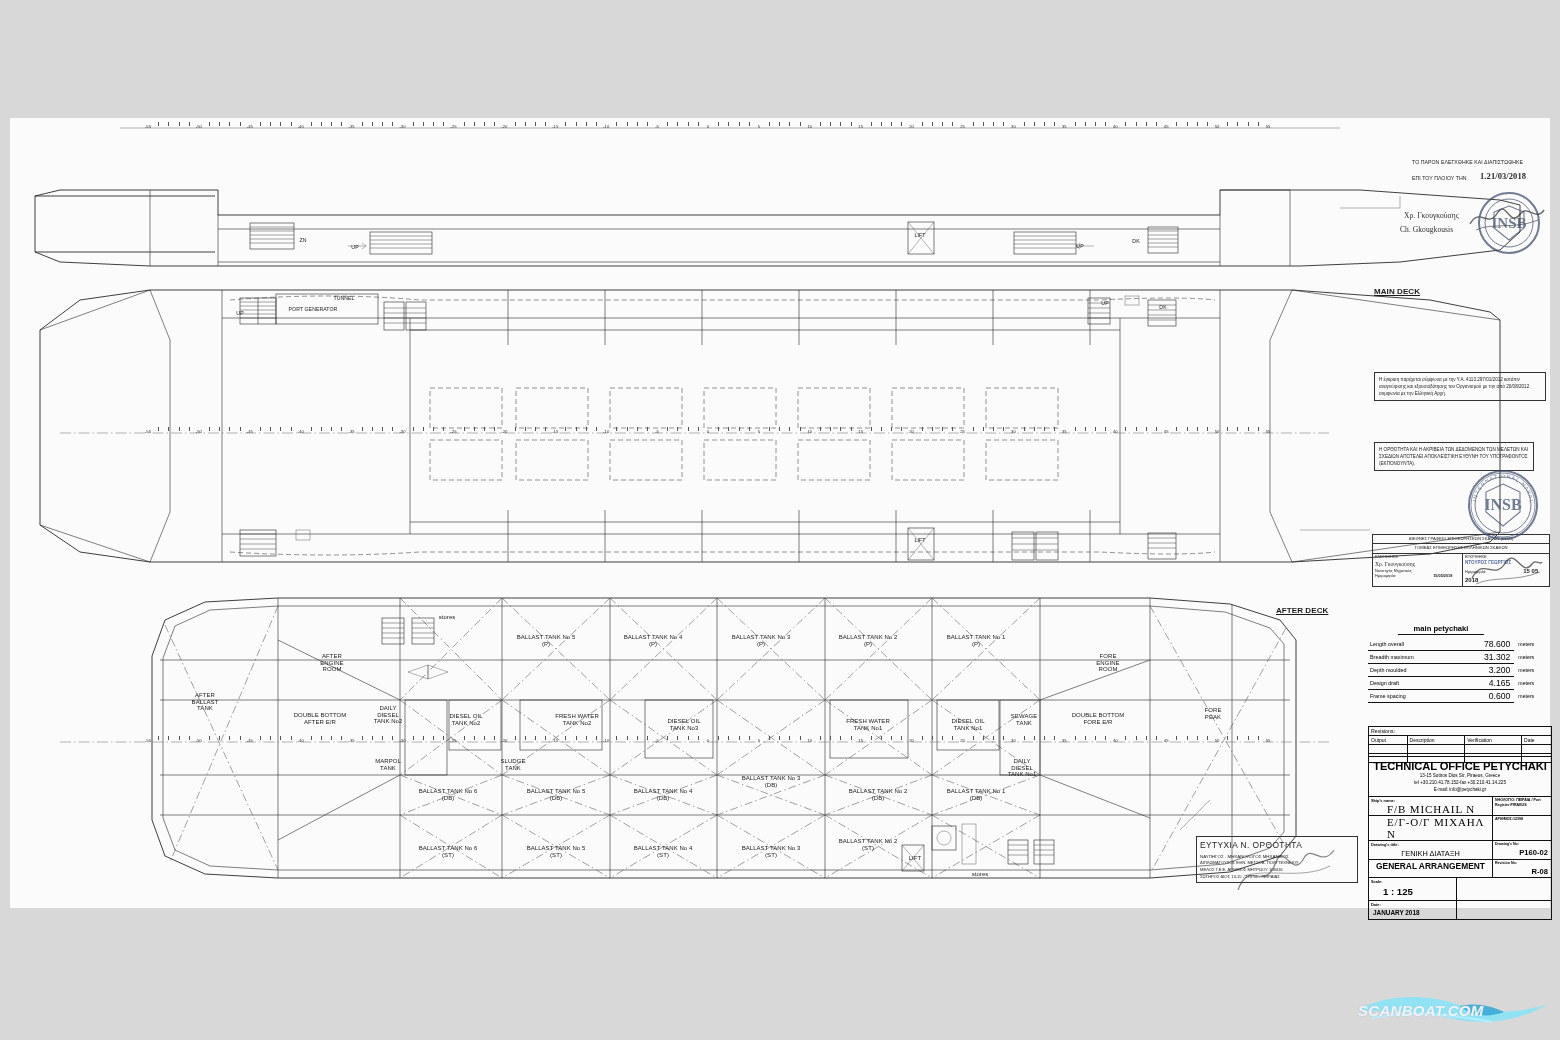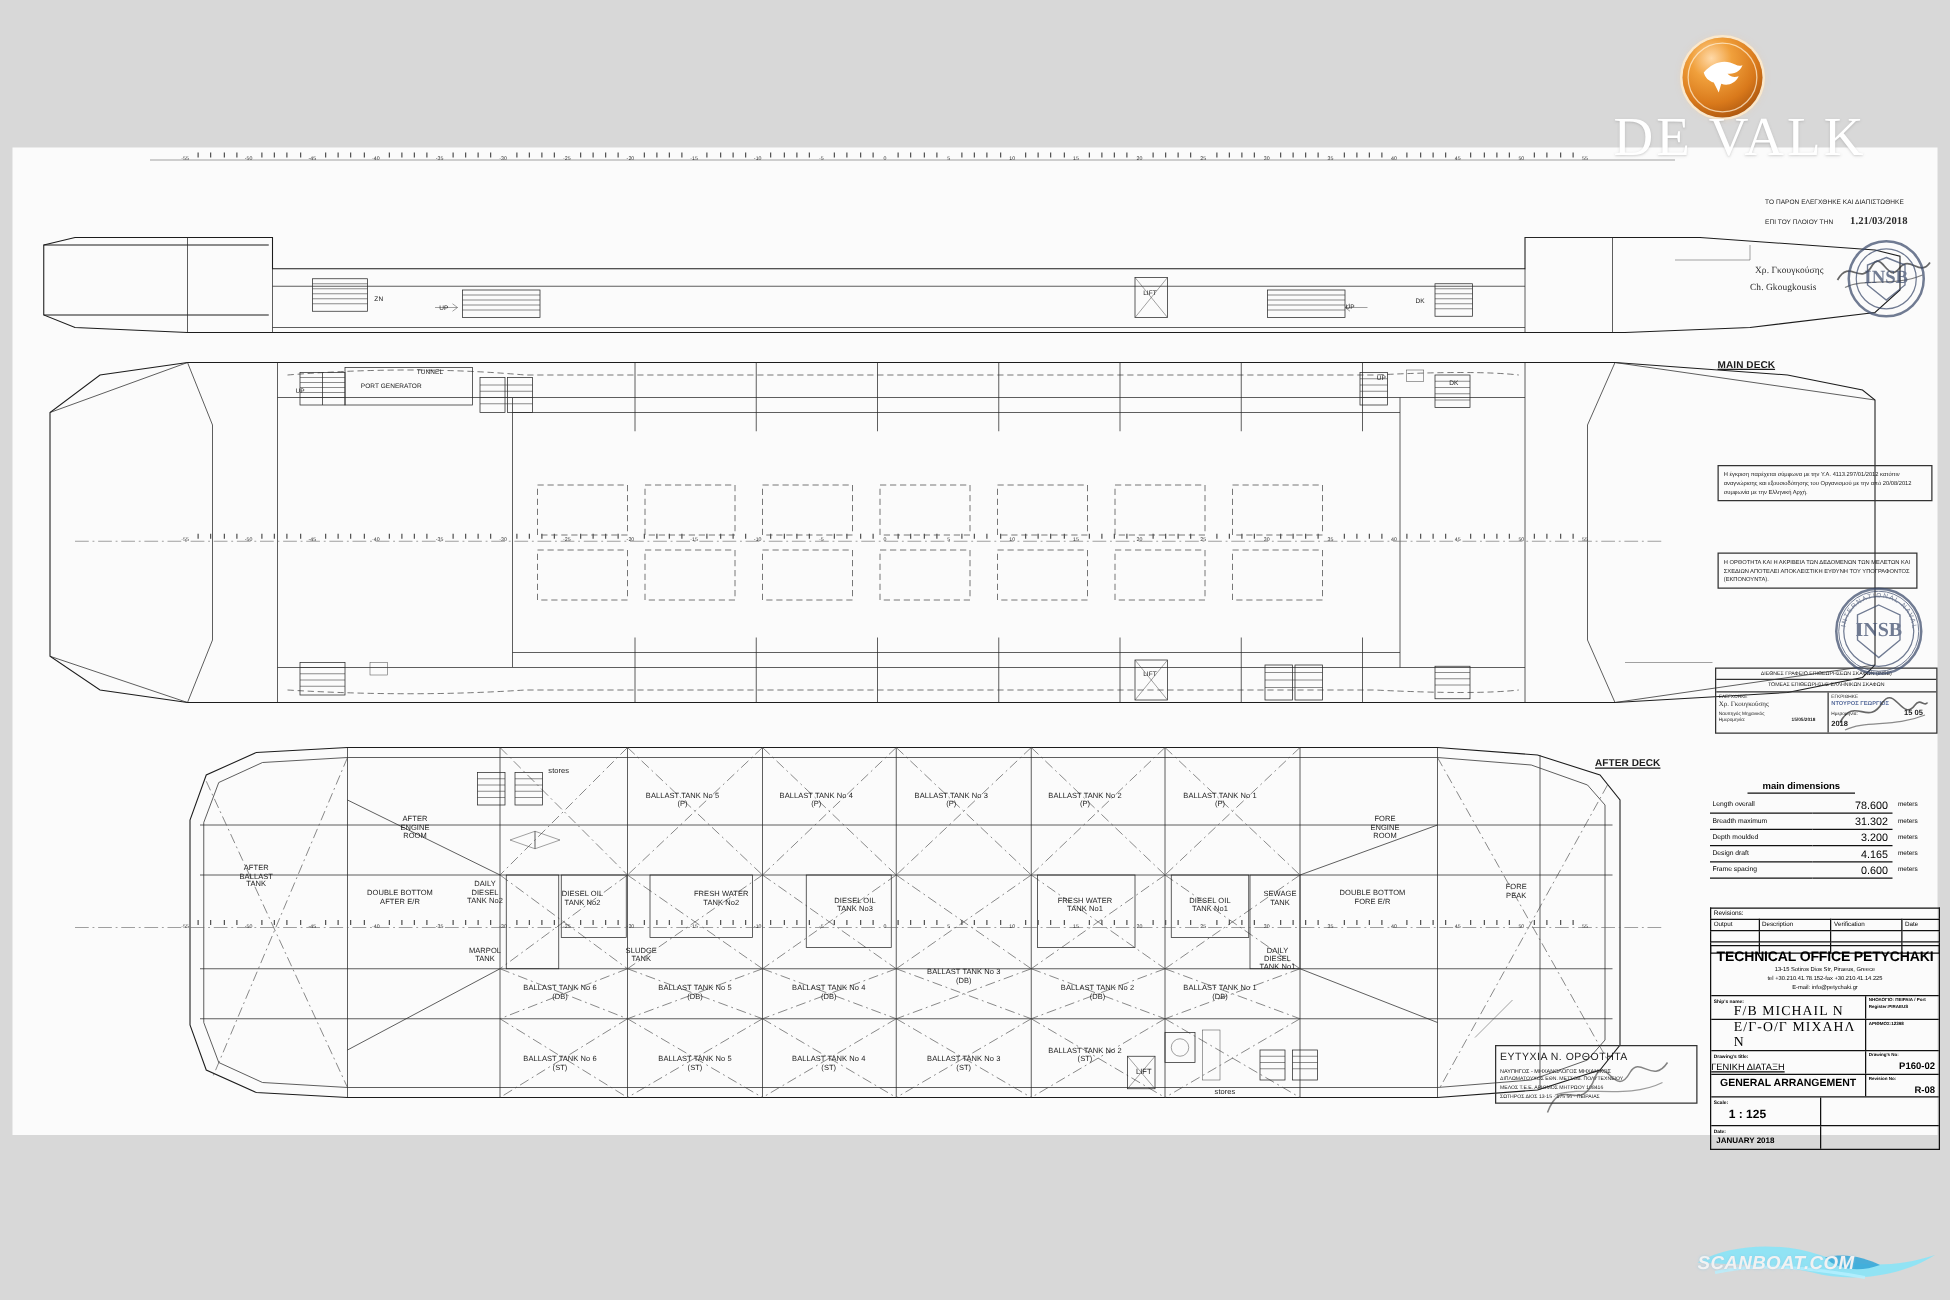--- a/index.html
+++ b/index.html
@@ -82,21 +82,21 @@
   .revs td { border:1px solid #111; height:9px; padding:0 2px; }
 
   .tb { position:absolute; left:1368px; top:756px; width:184px; border:1px solid #111; }
   .tb .co { text-align:center; font-weight:bold; font-size:11.2px; padding:3px 0 1px; letter-spacing:-.01em;}
   .tb .ad { text-align:center; font-size:4.6px; line-height:1.5; padding-bottom:2px; }
   .tb .row { display:flex; border-top:1px solid #111; }
   .tb .c1 { flex:1; border-right:1px solid #111; position:relative; min-height:17px; }
   .tb .c2 { width:58px; position:relative; min-height:17px; }
   .tb .cap { font-size:3.9px; font-weight:bold; padding:1px 2px 0; display:block; }
   .tb .han { font-family:"Liberation Serif", serif; font-size:11px; letter-spacing:.08em; padding-left:18px; }
-  .tb .gk { font-size:7.4px; padding:2px 0 1px;text-decoration:underline; }
+  .tb .gk { text-align:center; font-size:7.4px; padding:2px 0 1px; }
   .tb .en { text-align:center; font-size:8.4px; font-weight:bold; padding:1px 0 2px; }
   .tb .vv { font-size:7.6px; font-weight:bold; text-align:right; padding:0 3px 1px; }
   .tb .scl { font-size:9.6px; font-weight:bold; padding:2px 0 3px 14px; }
   .tb .dt { font-size:6.4px; font-weight:bold; padding:2px 0 3px 4px; }
   .tb .smallreg { font-size:3.6px; font-weight:bold; padding:1px 2px; line-height:1.4; }
 
   .gbox { position:absolute; border:1px solid #333; padding:3px 4px; font-size:4.6px; line-height:1.55; color:#222; }
 
   .stampc {
     position:absolute; border:2px solid #3b4a6b; border-radius:50%;
@@ -1016,21 +1016,21 @@
       <circle cx="35" cy="35" r="32" fill="none" stroke="#3b4a6b" stroke-width=".8"></circle>
       <polygon points="35,14 52,22 52,42 35,56 18,42 18,22" fill="none" stroke="#3b4a6b" stroke-width="1.1"></polygon>
       <path id="arcp" d="M8,35 A27,27 0 0,1 62,35" fill="none"></path>
       <text font-size="5.2" fill="#3b4a6b" font-family="Liberation Sans, sans-serif" letter-spacing="1.1">
         <textPath href="#arcp" startOffset="4%">INTERNATIONAL NAVAL SURVEY</textPath>
       </text>
     </svg>
   </div>
 
   <div class="mdim">
-    <div class="hdr">main dimensions</div>
+    <div class="hdr">main petychaki</div>
     <table>
         <tbody id="mdim-body">
           <tr>
             <td class="nm">Length overall</td>
             <td class="val">78.600</td>
             <td class="un">meters</td>
           </tr>
           <tr>
             <td class="nm">Breadth maximum</td>
             <td class="val">31.302</td>
@@ -1149,31 +1149,20 @@
     <div style="font-size:4.1px;">ΜΕΛΟΣ Τ.Ε.Ε. ΑΡΙΘΜΟΣ ΜΗΤΡΩΟΥ 108416</div>
     <div style="font-size:4.1px;">ΣΩΤΗΡΟΣ ΔΙΟΣ 13-15 - 175 56 - ΠΕΙΡΑΙΑΣ</div>
   </div>
   <div class="sig" style="left:1230px; top:838px;">
     <svg width="110" height="60" viewBox="0 0 110 60">
       <path d="M8,52 C20,20 34,56 46,24 C54,4 62,42 74,20 C82,6 92,30 104,12" stroke="#333" stroke-width="1.2" fill="none" opacity=".75"></path>
       <path d="M14,38 C38,30 72,42 100,28" stroke="#333" stroke-width=".9" fill="none" opacity=".6"></path>
     </svg>
   </div>
 
-  <div id="devalk">
-    <div class="coin"></div>
-    <div class="bird">
-      <svg width="38" height="38" viewBox="0 0 38 38">
-        <path d="M3,16 C9,9 17,6 24,8 C28,9 31,12 34,10 C32,16 27,17 22,17
-                 C25,20 28,20 31,19 C28,25 22,27 17,25 L15,32 L11,24
-                 C7,23 4,20 3,16 Z" fill="#ffffff"></path>
-      </svg>
-    </div>
-    <div class="wordmark">DE VALK</div>
-  </div>
 
   <div id="scanboat">
     <svg style="position:absolute;left:0;top:0;" width="200" height="46" viewBox="0 0 200 46">
       <path d="M6,22 C34,6 74,6 104,16 C128,24 160,28 196,16 C168,34 128,38 98,30 C70,23 32,24 6,22 Z" fill="#7fe6fb" opacity=".8"></path>
       <path d="M108,18 C124,14 140,18 152,24 C136,30 118,28 108,18 Z" fill="#3aa8d8" opacity=".9"></path>
       <path d="M20,30 C56,22 96,26 140,34" stroke="#b8f0ff" stroke-width="2.5" fill="none" opacity=".8"></path>
     </svg>
     <div class="sbtxt">SCANBOAT.COM</div>
   </div>
 

